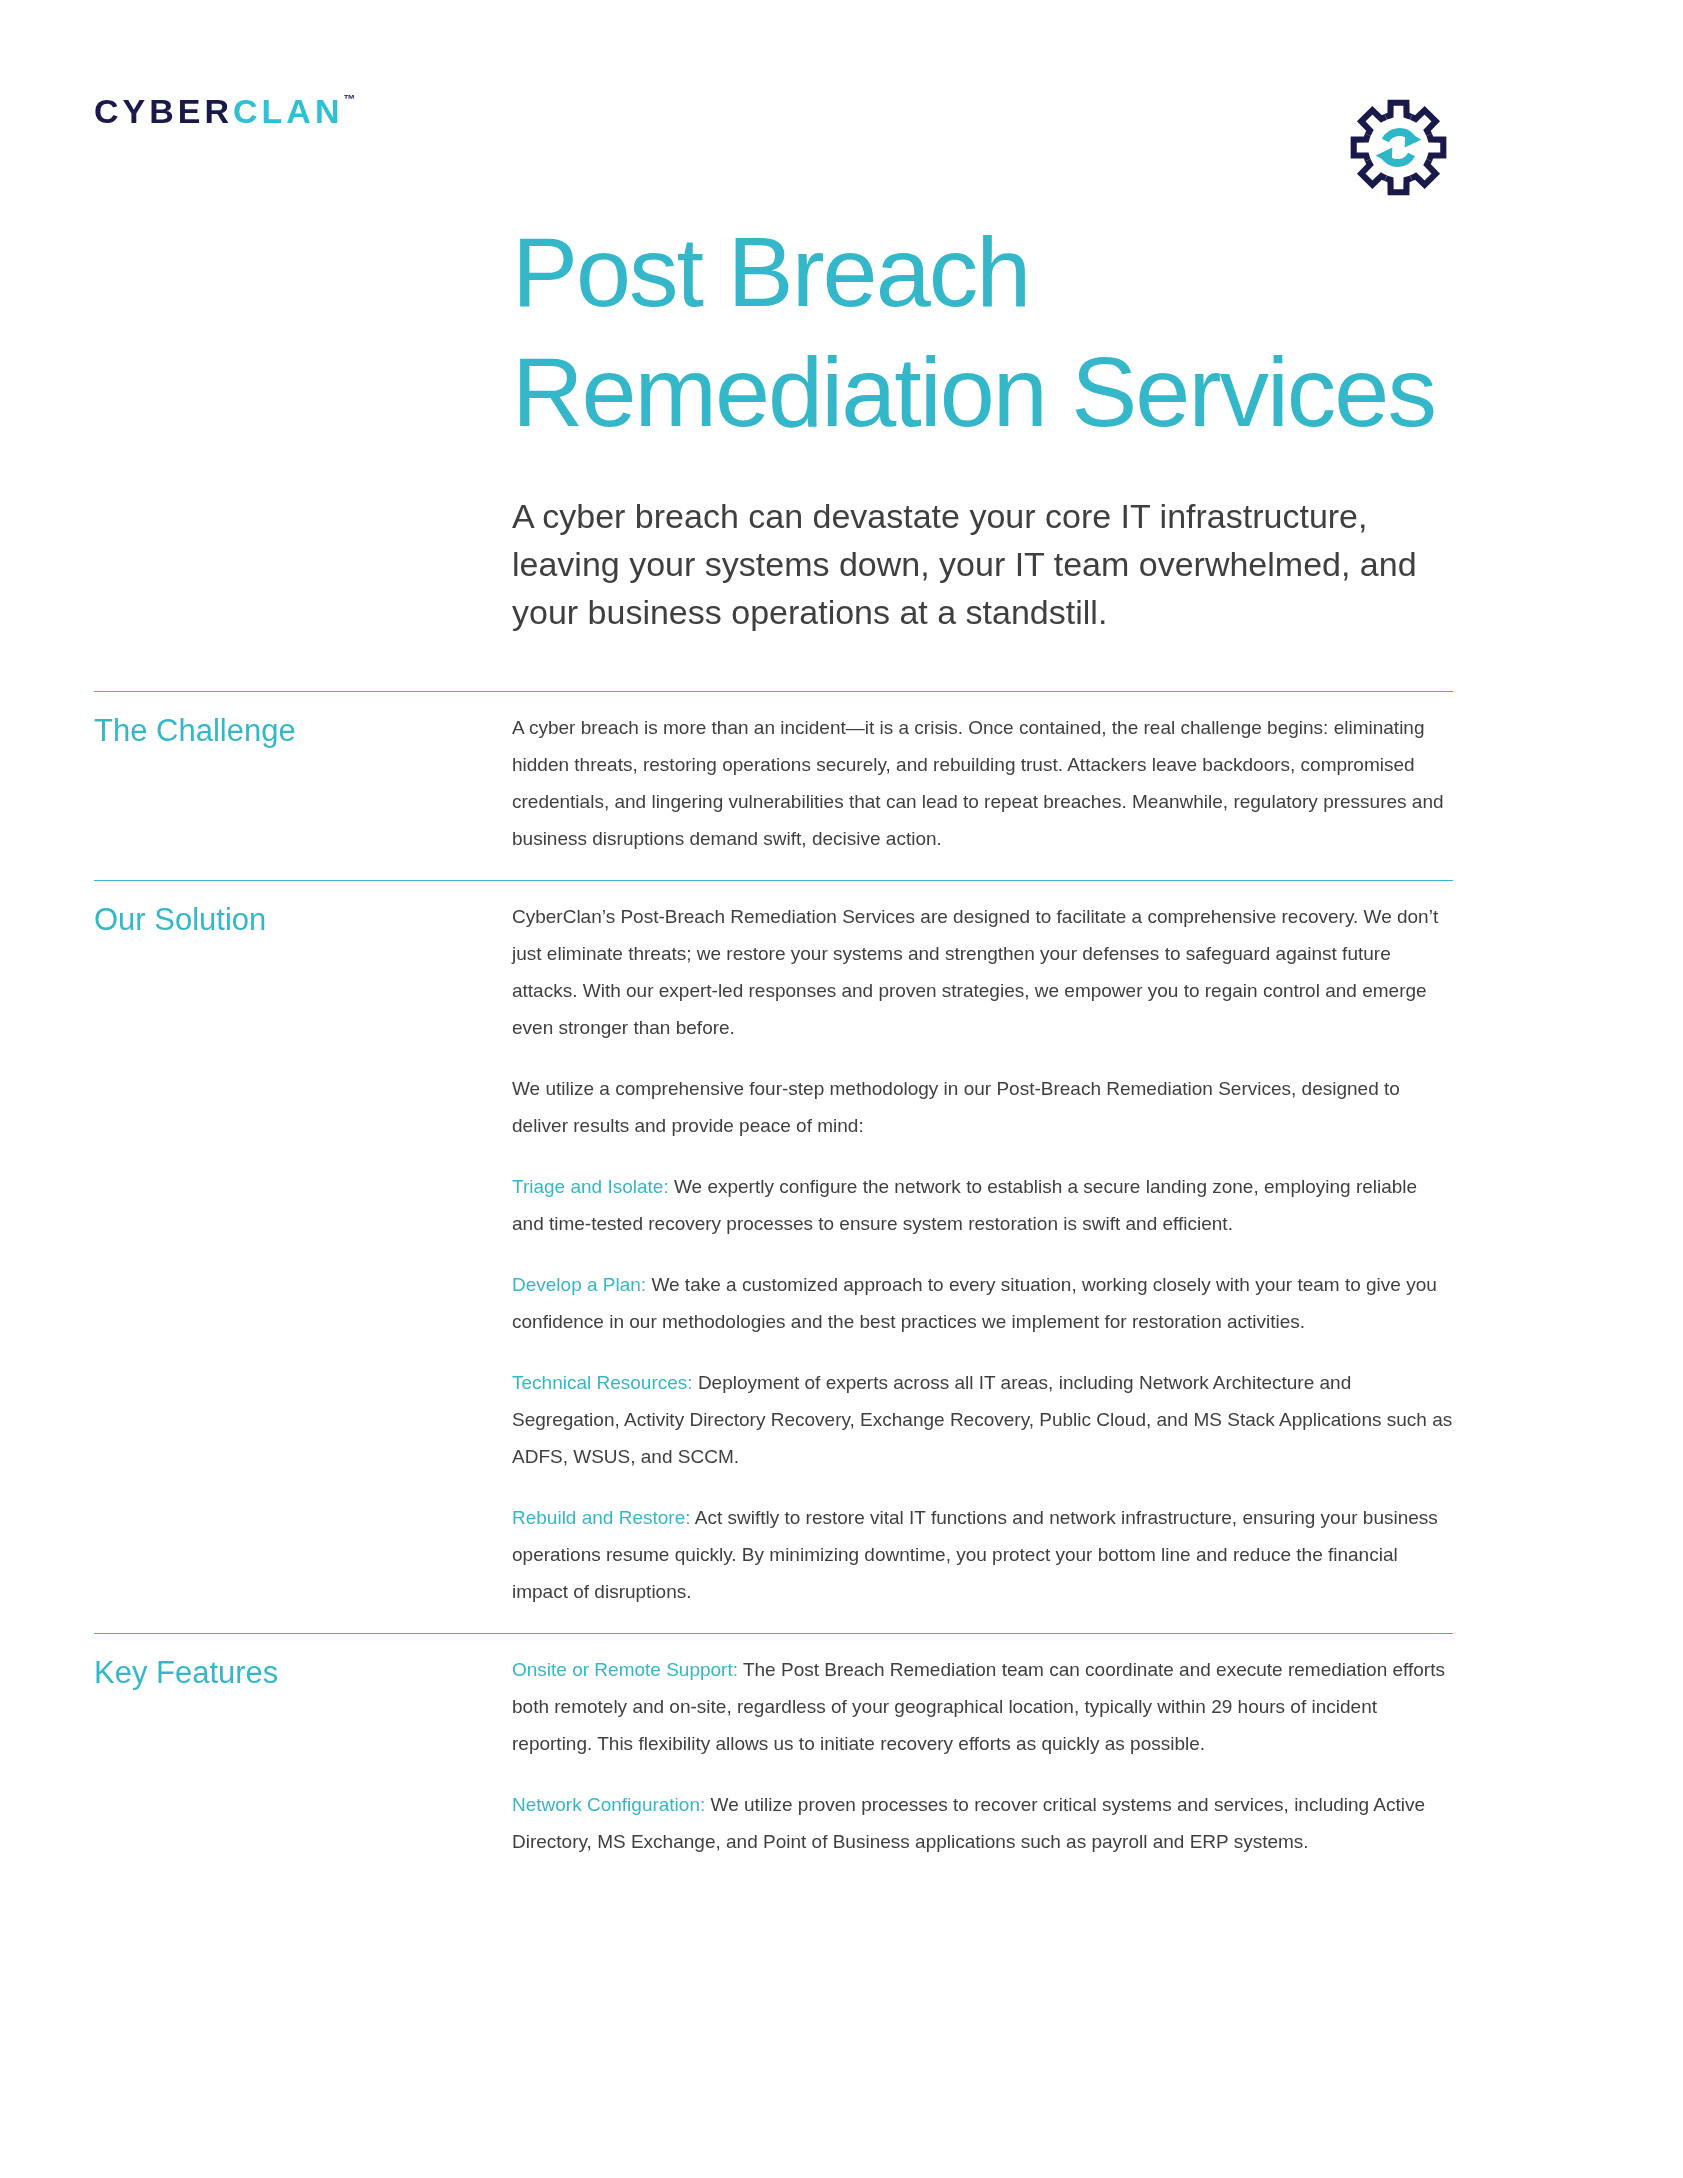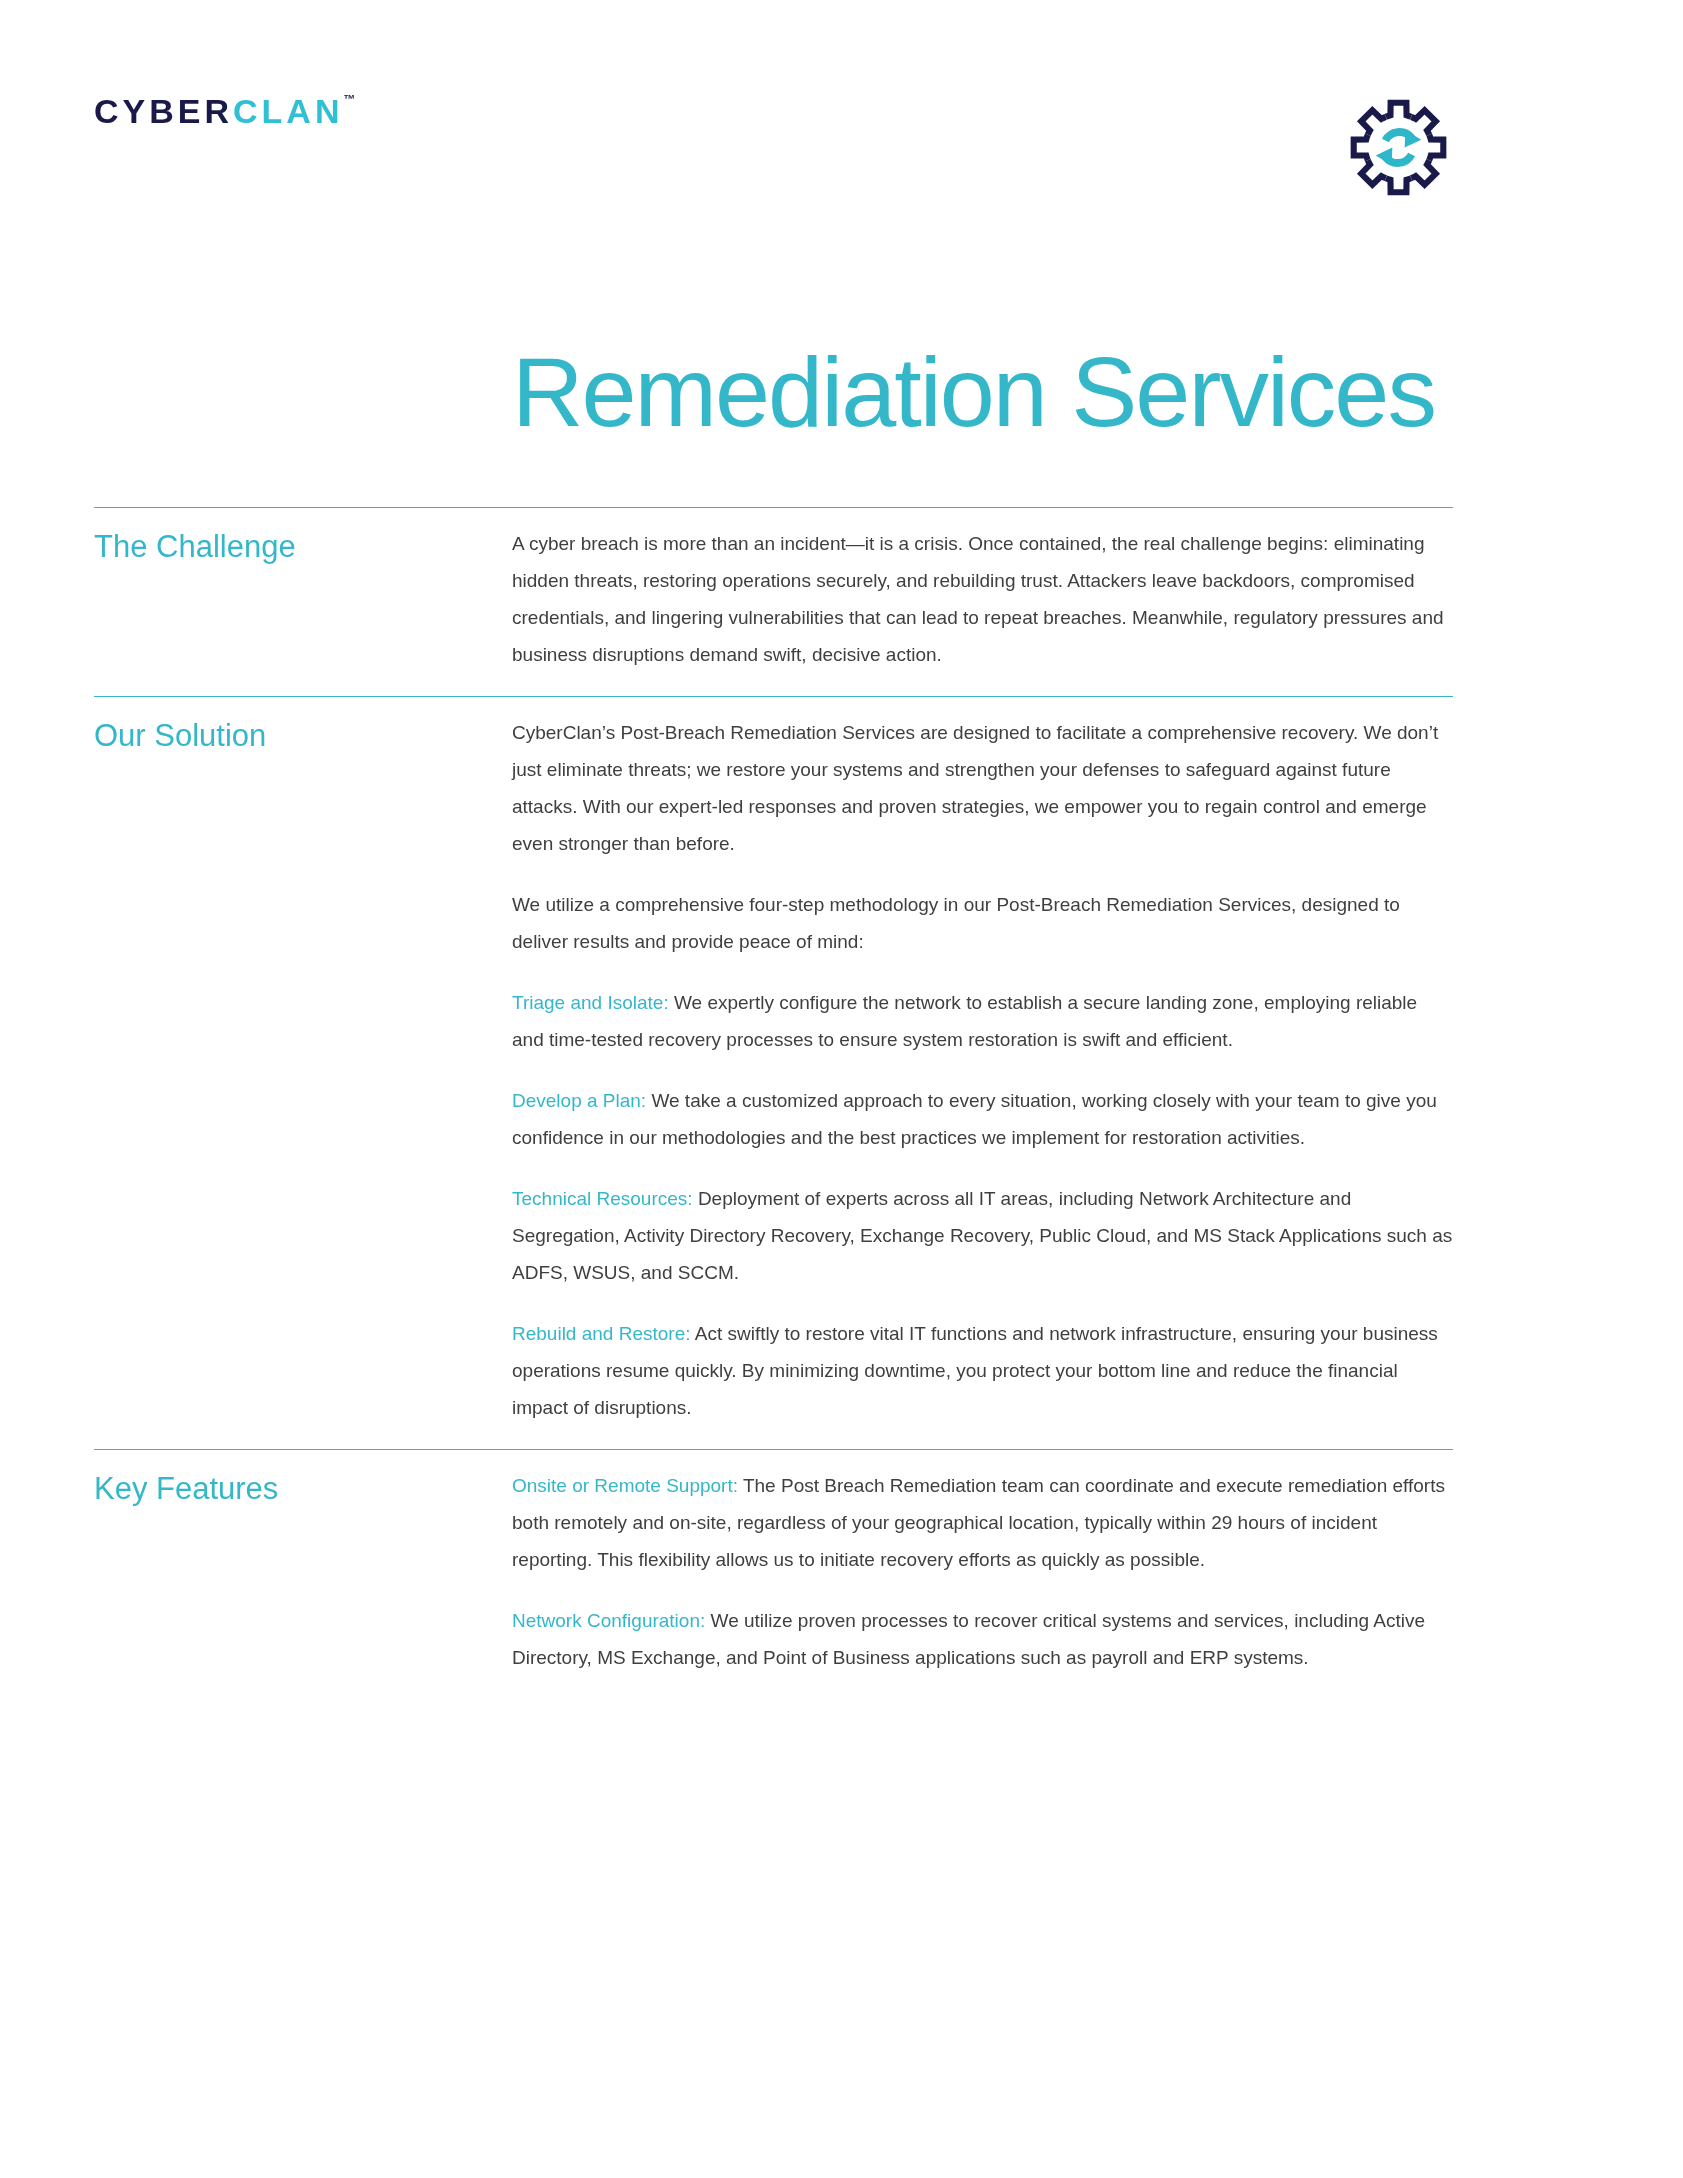--- a/index.html
+++ b/index.html
@@ -104,23 +104,24 @@
         <path d="M 45 52 A 18 18 0 0 1 75 49" fill="none" stroke="#2eb6c9" stroke-width="9"></path>
         <path d="M 68 40 L 86 51 L 67 60 Z" fill="#2eb6c9"></path>
         <path d="M 75 68 A 18 18 0 0 1 45 71" fill="none" stroke="#2eb6c9" stroke-width="9"></path>
         <path d="M 52 80 L 34 69 L 53 60 Z" fill="#2eb6c9"></path>
       </svg>
     </div>
   </div>
 
   <div class="title-block">
     <h1 class="title">
-      <br>
+      <span>Post Breach</span><br>
       <span>Remediation Services</span>
     </h1>
+    <p class="intro">A cyber breach can devastate your core IT infrastructure, leaving your systems down, your IT team overwhelmed, and your business operations at a standstill.</p>
   </div>
 
   <div class="intro-spacer"></div>
 
   <section class="section">
     <div class="section-label">The Challenge</div>
     <div class="section-body">
       <p><span>A cyber breach is more than an incident—it is a crisis. Once contained, the real challenge begins: eliminating hidden threats, restoring operations securely, and rebuilding trust. Attackers leave backdoors, compromised credentials, and lingering vulnerabilities that can lead to repeat breaches. Meanwhile, regulatory pressures and business disruptions demand swift, decisive action.</span></p>
     </div>
   </section>

